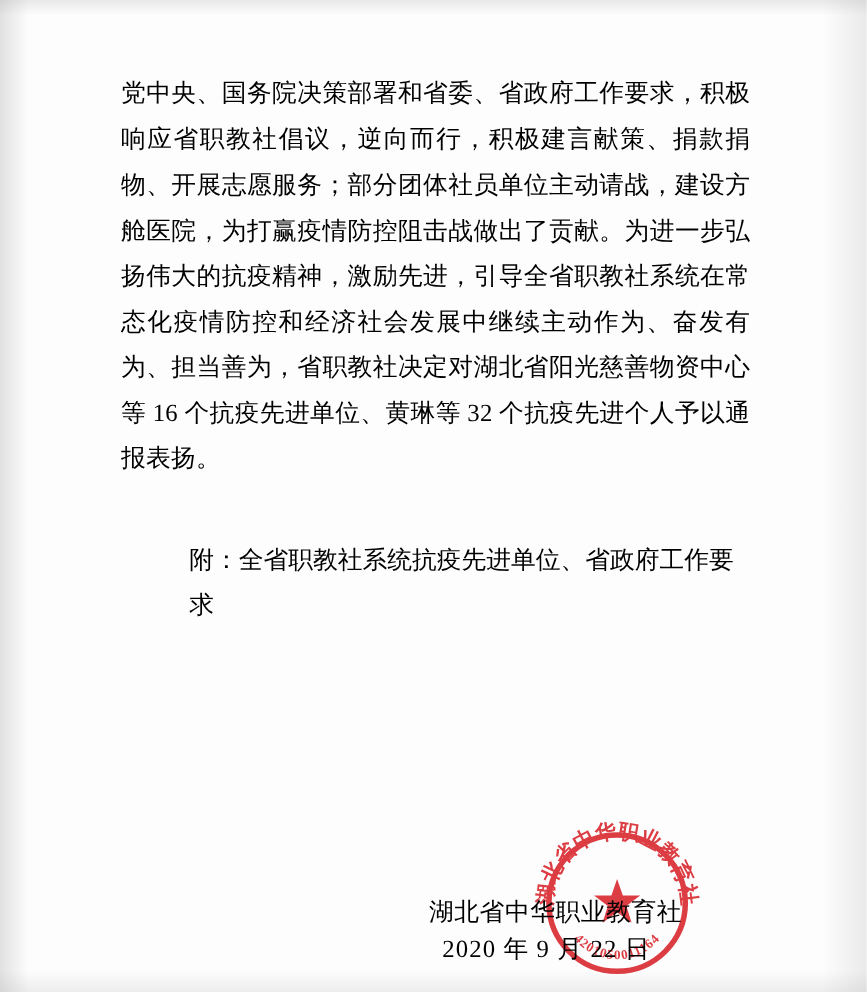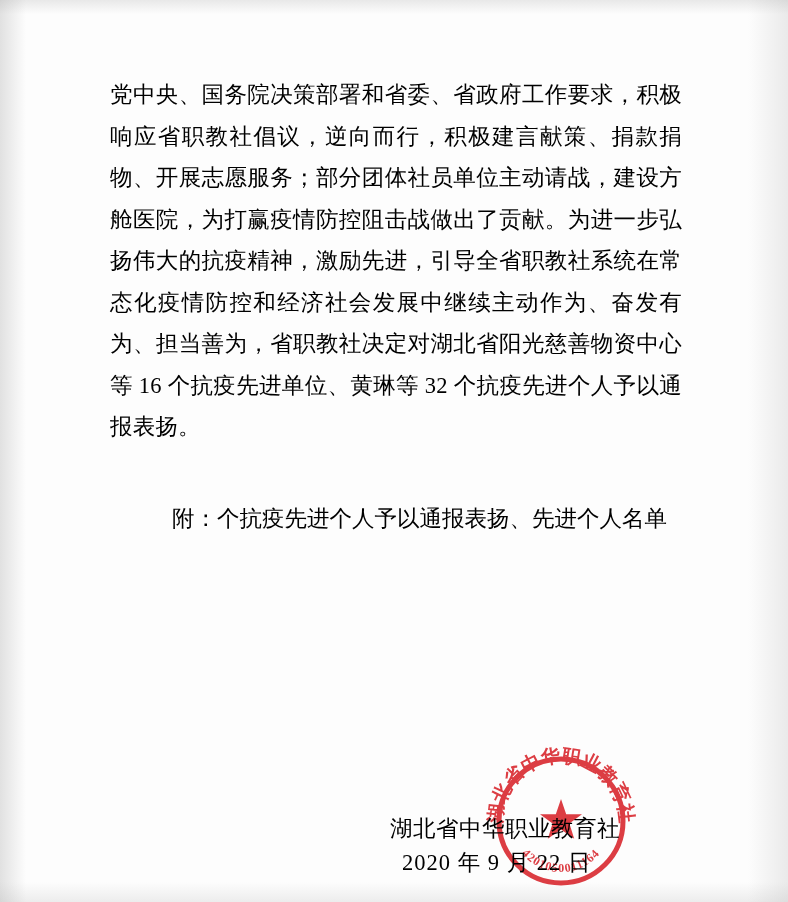--- a/index.html
+++ b/index.html
@@ -17,21 +17,21 @@
   .page {
     position: relative;
     width: 788px;
     height: 902px;
     background: #fdfdfd;
     box-sizing: border-box;
   }
   .doc-body {
     position: absolute;
     left: 110px;
-    top: 74px;
+    top: 64px;
     width: 572px;
   }
   .para {
     font-size: 22.5px;
     line-height: 41.5px;
     color: #000000;
     text-align: justify;
     text-justify: inter-ideograph;
     letter-spacing: 0.2px;
     margin: 0 0 0 0;
@@ -131,21 +131,21 @@
   <div class="edge-shadow-top"></div>
   <div class="edge-shadow-left"></div>
   <div class="edge-shadow-right"></div>
   <div class="edge-shadow-bottom"></div>
 
   <div class="doc-body">
 
     <p class="para">党中央、国务院决策部署和省委、省政府工作要求，积极响应省职教社倡议，逆向而行，积极建言献策、捐款捐物、开展志愿服务；部分团体社员单位主动请战，建设方舱医院，为打赢疫情防控阻击战做出了贡献。为进一步弘扬伟大的抗疫精神，激励先进，引导全省职教社系统在常态化疫情防控和经济社会发展中继续主动作为、奋发有为、担当善为，省职教社决定对湖北省阳光慈善物资中心等 16 个抗疫先进单位、黄琳等 32 个抗疫先进个人予以通报表扬。</p>
 
 
-    <div class="attachment">附：个抗疫先进个人予以通报表扬、先进个人名单</div>
+    <div class="attachment">附：全省职教社系统抗疫先进单位、省政府工作要求</div>
 
   </div>
 
   <div class="seal">
     <svg width="158" height="158" viewBox="0 0 158 158" xmlns="http://www.w3.org/2000/svg">
       <defs>
         <path id="sealArcTop" d="M 20,79 A 59,59 0 0 1 138,79" fill="none"></path>
         <path id="sealArcBottom" d="M 28,79 A 51,51 0 0 0 130,79" fill="none"></path>
       </defs>
       <circle cx="79" cy="79" r="62" fill="none" stroke="#d8232a" stroke-width="5"></circle>

